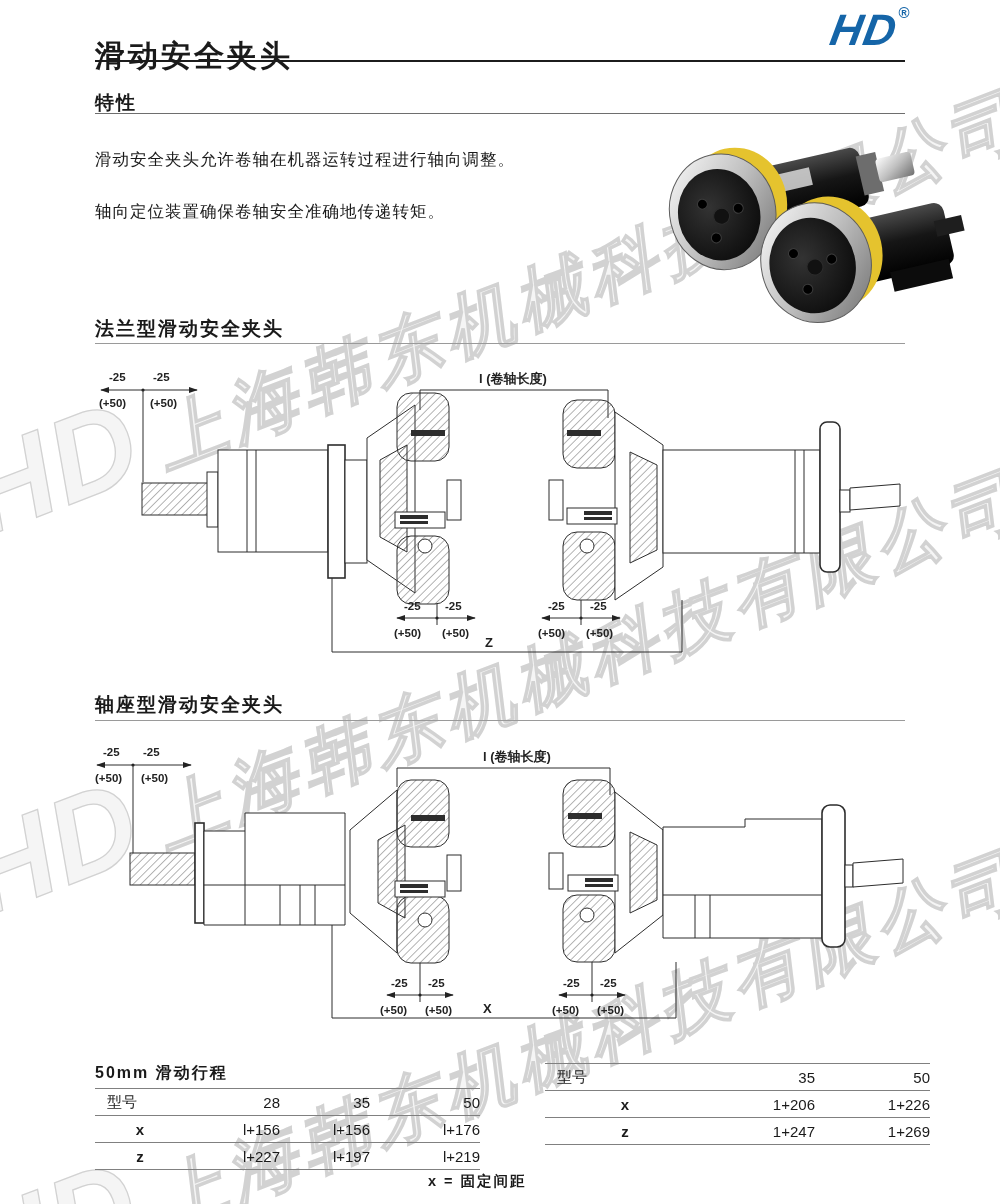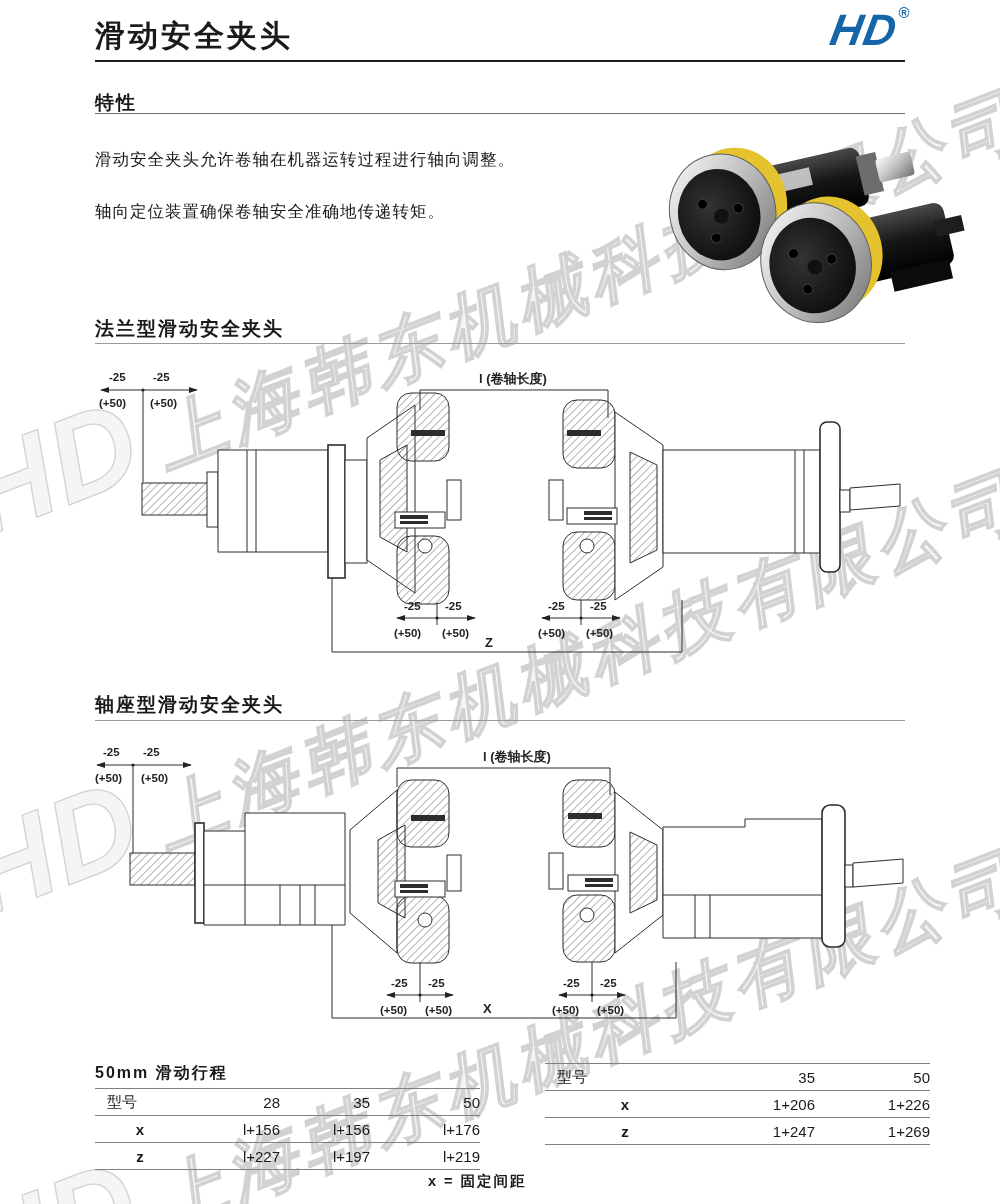--- a/index.html
+++ b/index.html
@@ -13,21 +13,21 @@
   .wm {
     position:absolute; z-index:0; white-space:nowrap;
     font-weight:bold; font-style:italic; letter-spacing:7px;
     color:#f5f5f5; -webkit-text-stroke:1.3px #d2d2d2;
     transform:rotate(-21deg); transform-origin:left center;
     font-size:70px; pointer-events:none;
   }
   .wm .wm-hd { font-size:1.7em; letter-spacing:2px; margin-right:18px; }
 
   
-  .title { font-size:30px; font-weight:bold; letter-spacing:3px; }
+  .title { font-size:30px; font-weight:bold; letter-spacing:3px;margin-top:20px; }
   .rule-dark { background:#1c1c1c; height:2px; }
   .rule-mid  { background:#6e6e6e; height:1px; }
   .rule-gray { background:#9a9a9a; height:1px; }
   .logo { display:flex; align-items:flex-start; }
   .logo-hd {
     font-size:44px; font-weight:bold; font-style:italic; color:#1565a8;
     transform:skewX(-10deg); letter-spacing:1px; line-height:1;
   }
   .logo-reg { font-size:15px; color:#1565a8; font-weight:bold; margin-left:2px; margin-top:-4px; }
 

